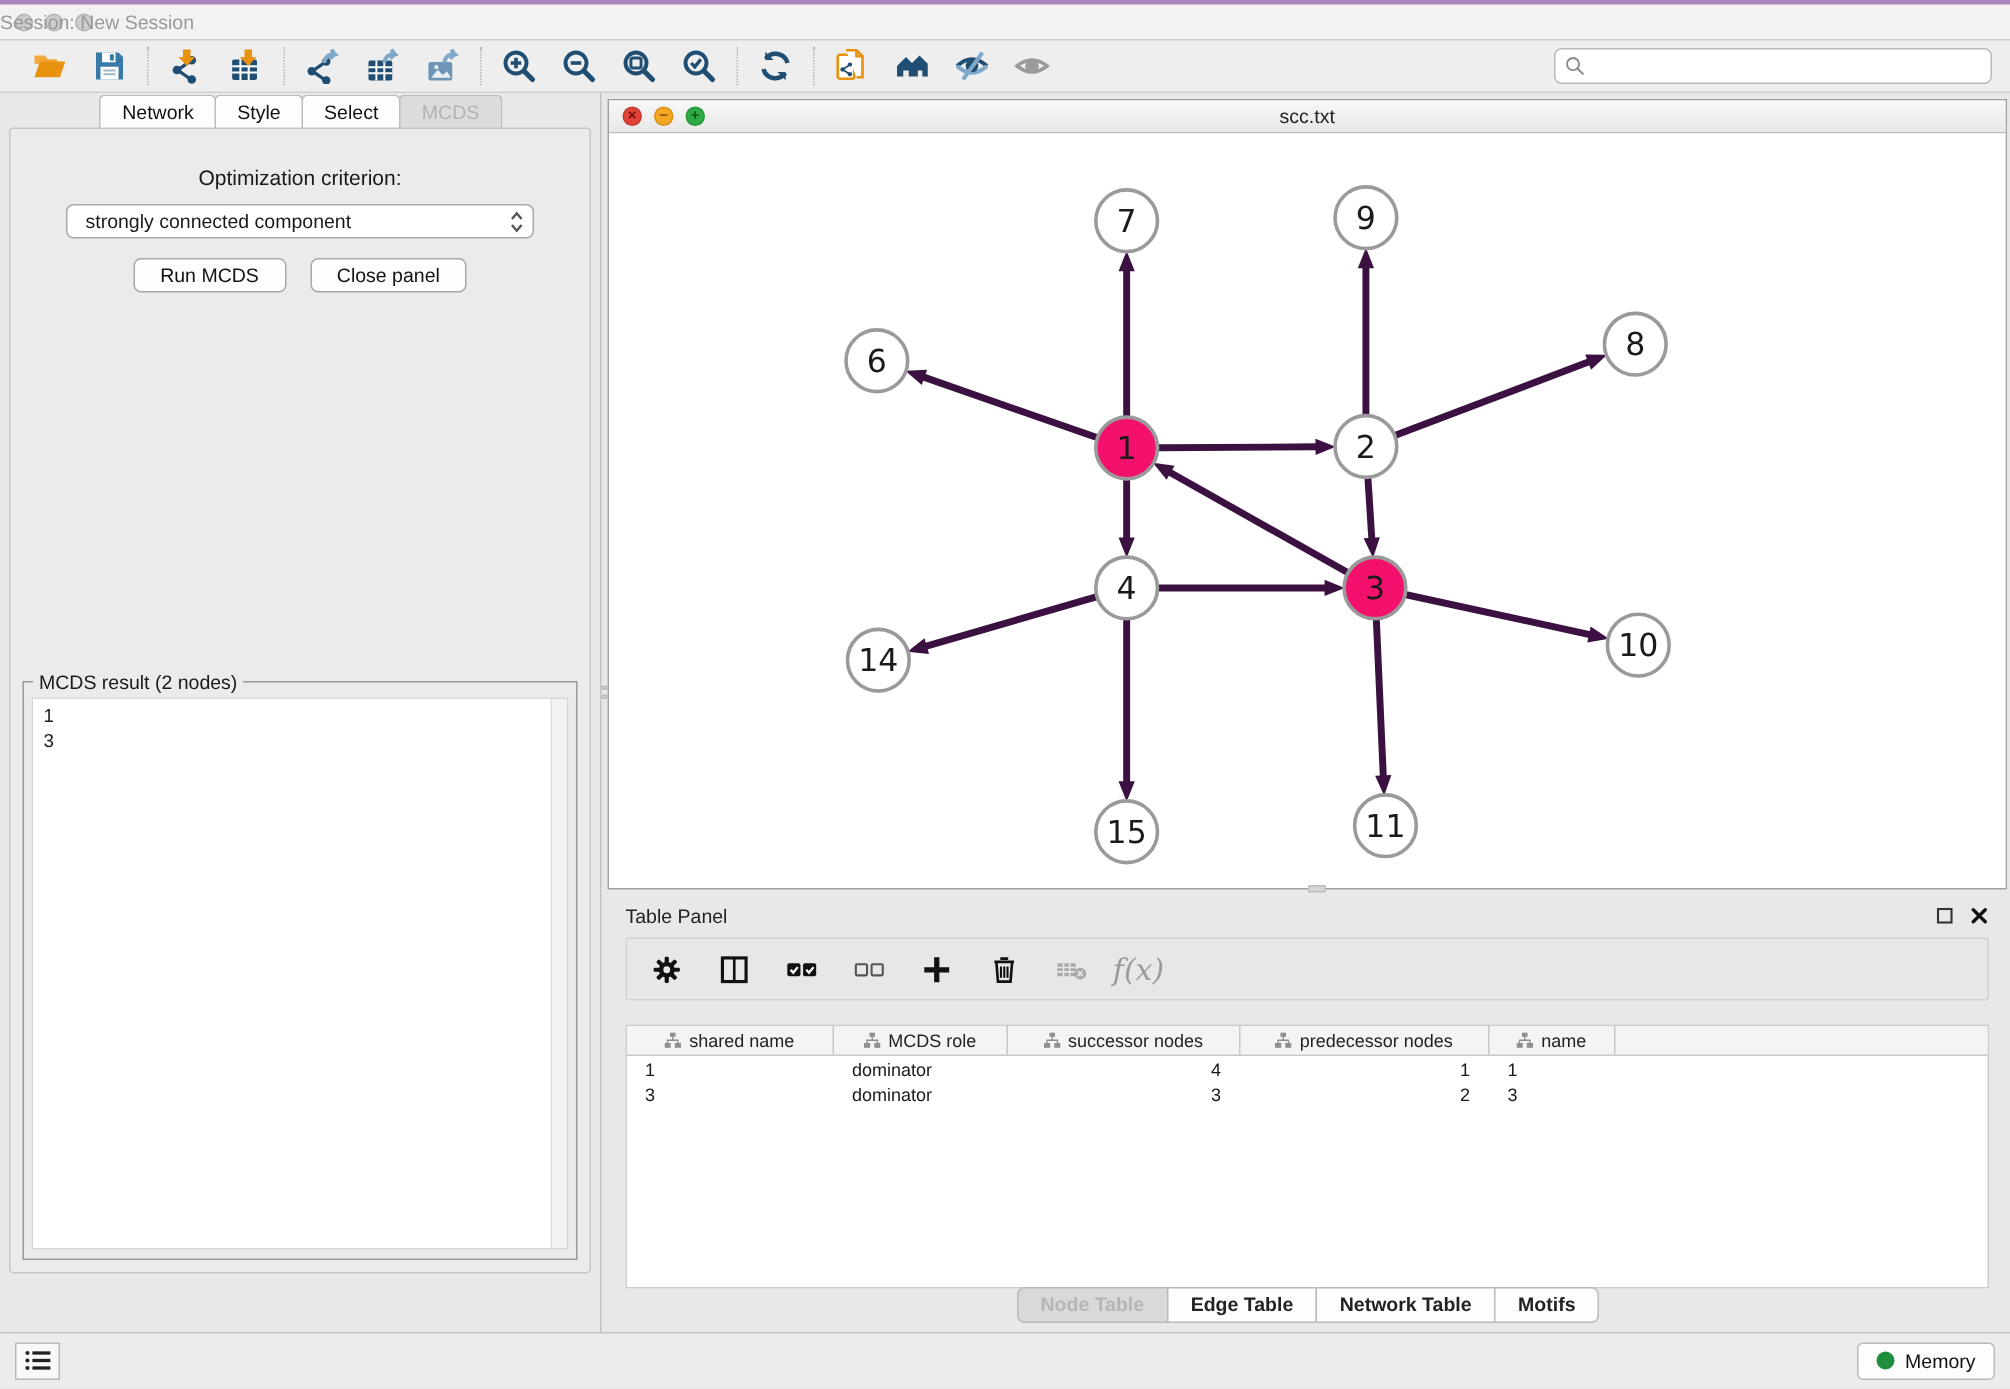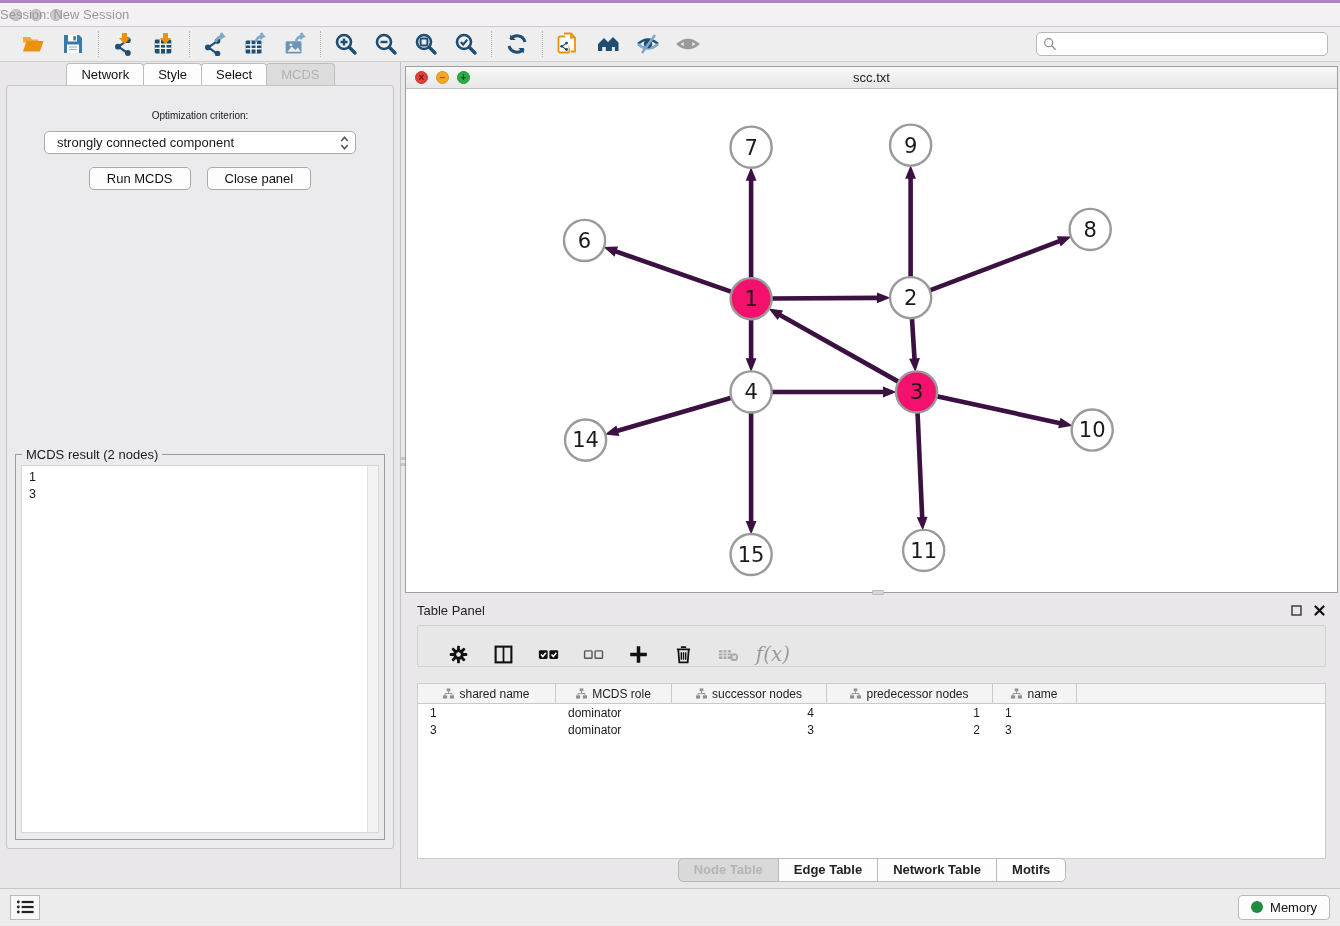--- a/index.html
+++ b/index.html
@@ -32,21 +32,21 @@
   .control-panel { width:401px; flex:none; background:#e9e7ea; border-right:1px solid #c4c2c5; position:relative; padding:0 6px; }
   .panel-head { height:26px; display:flex; align-items:center; padding:0 6px; }
   .panel-head .ph-title { font-size:13px; color:#222; }
   .ph-btns { margin-left:auto; display:flex; gap:10px; align-items:center; }
   .ph-btn { width:13px; height:13px; display:flex; align-items:center; justify-content:center; }
   .cp-tabs { display:flex; justify-content:center; position:relative; top:1px; }
   .cp-tab { border:1px solid #bdbdbd; border-bottom:none; background:#fdfdfd; padding:3px 14px 4px; font-size:13px;
             border-radius:4px 4px 0 0; margin-right:-1px; color:#111; }
   .cp-tab.active { background:#dcdcdc; color:#b2b2b2; }
   .cp-body { background:#ebeaec; border:1px solid #c6c6c6; border-radius:3px; height:764px; padding-top:12px; position:relative; }
-  .opt-label { text-align:center; font-size:10px; margin-top:12px; }
+  .opt-label { text-align:center; font-size:14px; margin-top:12px; }
   .selectbox { margin:10px auto 12px; width:312px; height:23px; background:#fff; border:1px solid #a9a9a9; border-radius:5px;
                display:flex; align-items:center; padding:0 6px 0 12px; font-size:13px; }
   .selectbox .sel-val { flex:1; }
   .btn-row { display:flex; justify-content:center; gap:16px; margin-top:13px; }
   .pushbtn { height:23px; background:#fdfdfd; border:1px solid #a9a9a9; border-radius:5px; padding:0 17px; font-size:13px;
              display:flex; align-items:center; color:#111; }
   .result-group { position:absolute; left:8px; right:8px; top:368px; bottom:8px; border:1px solid #9a9a9a;
                   background:#ebeaec; padding:0; }
   .result-legend { position:absolute; top:-8px; left:6px; background:#ebeaec; padding:0 4px; font-size:13px; }
   .result-box { position:absolute; left:5px; right:5px; top:10px; bottom:6px; background:#fff; border:1px solid #d6d6d6;
@@ -70,21 +70,21 @@
   .mac-yellow { background:#f5a623; border:1px solid #d8921c; color:#8a5a07; }
   .mac-green { background:#2dab44; border:1px solid #26943a; color:#0c5a1c; }
   .inner-title { position:absolute; left:0; right:0; text-align:center; font-size:13px; color:#222; pointer-events:none; }
   .canvas { flex:1; position:relative; background:#fff; }
   .canvas svg { position:absolute; inset:0; }
   .h-split-handle { position:absolute; bottom:-3px; left:50%; width:12px; height:5px; background:#d6d6d6; border:1px solid #bdbdbd; border-radius:1px; }
 
   
   .table-panel { margin-top:4px; flex:1; background:#e9e7ea; position:relative; padding:0 6px; }
   .tp-toolbar { margin:2px 6px 16px; height:42px; background:#e8e7e8; border:1px solid #d2d2d2; border-radius:2px;
-                display:flex; align-items:flex-end; gap:21px; padding:0 28px; }
+                display:flex; align-items:center; gap:21px; padding:0 14px; }
   .tp-btn { width:24px; height:24px; display:flex; align-items:center; justify-content:center; }
   .tp-btn svg { width:21px; height:21px; }
   .fx { font-family:"DejaVu Serif","Liberation Serif",serif; font-style:italic; font-size:20px; color:#9b9b9b; }
   .tp-table { margin:7px 6px 0; background:#fff; border:1px solid #cccccc; height:176px; overflow:hidden; position:relative; }
   .tp-header { display:flex; height:20px; background:#f4f4f4; border-bottom:1px solid #c9c9c9; }
   .tp-hcell { border-right:1px solid #c9c9c9; display:flex; align-items:center; justify-content:center; gap:5px;
               font-size:12px; color:#222; position:relative; flex:none; }
   .tp-hcell svg { width:11px; height:11px; flex:none; }
   .tp-row { display:flex; height:17px; font-size:12px; }
   .tp-cell { flex:none; display:flex; align-items:center; padding:0 12px; }

